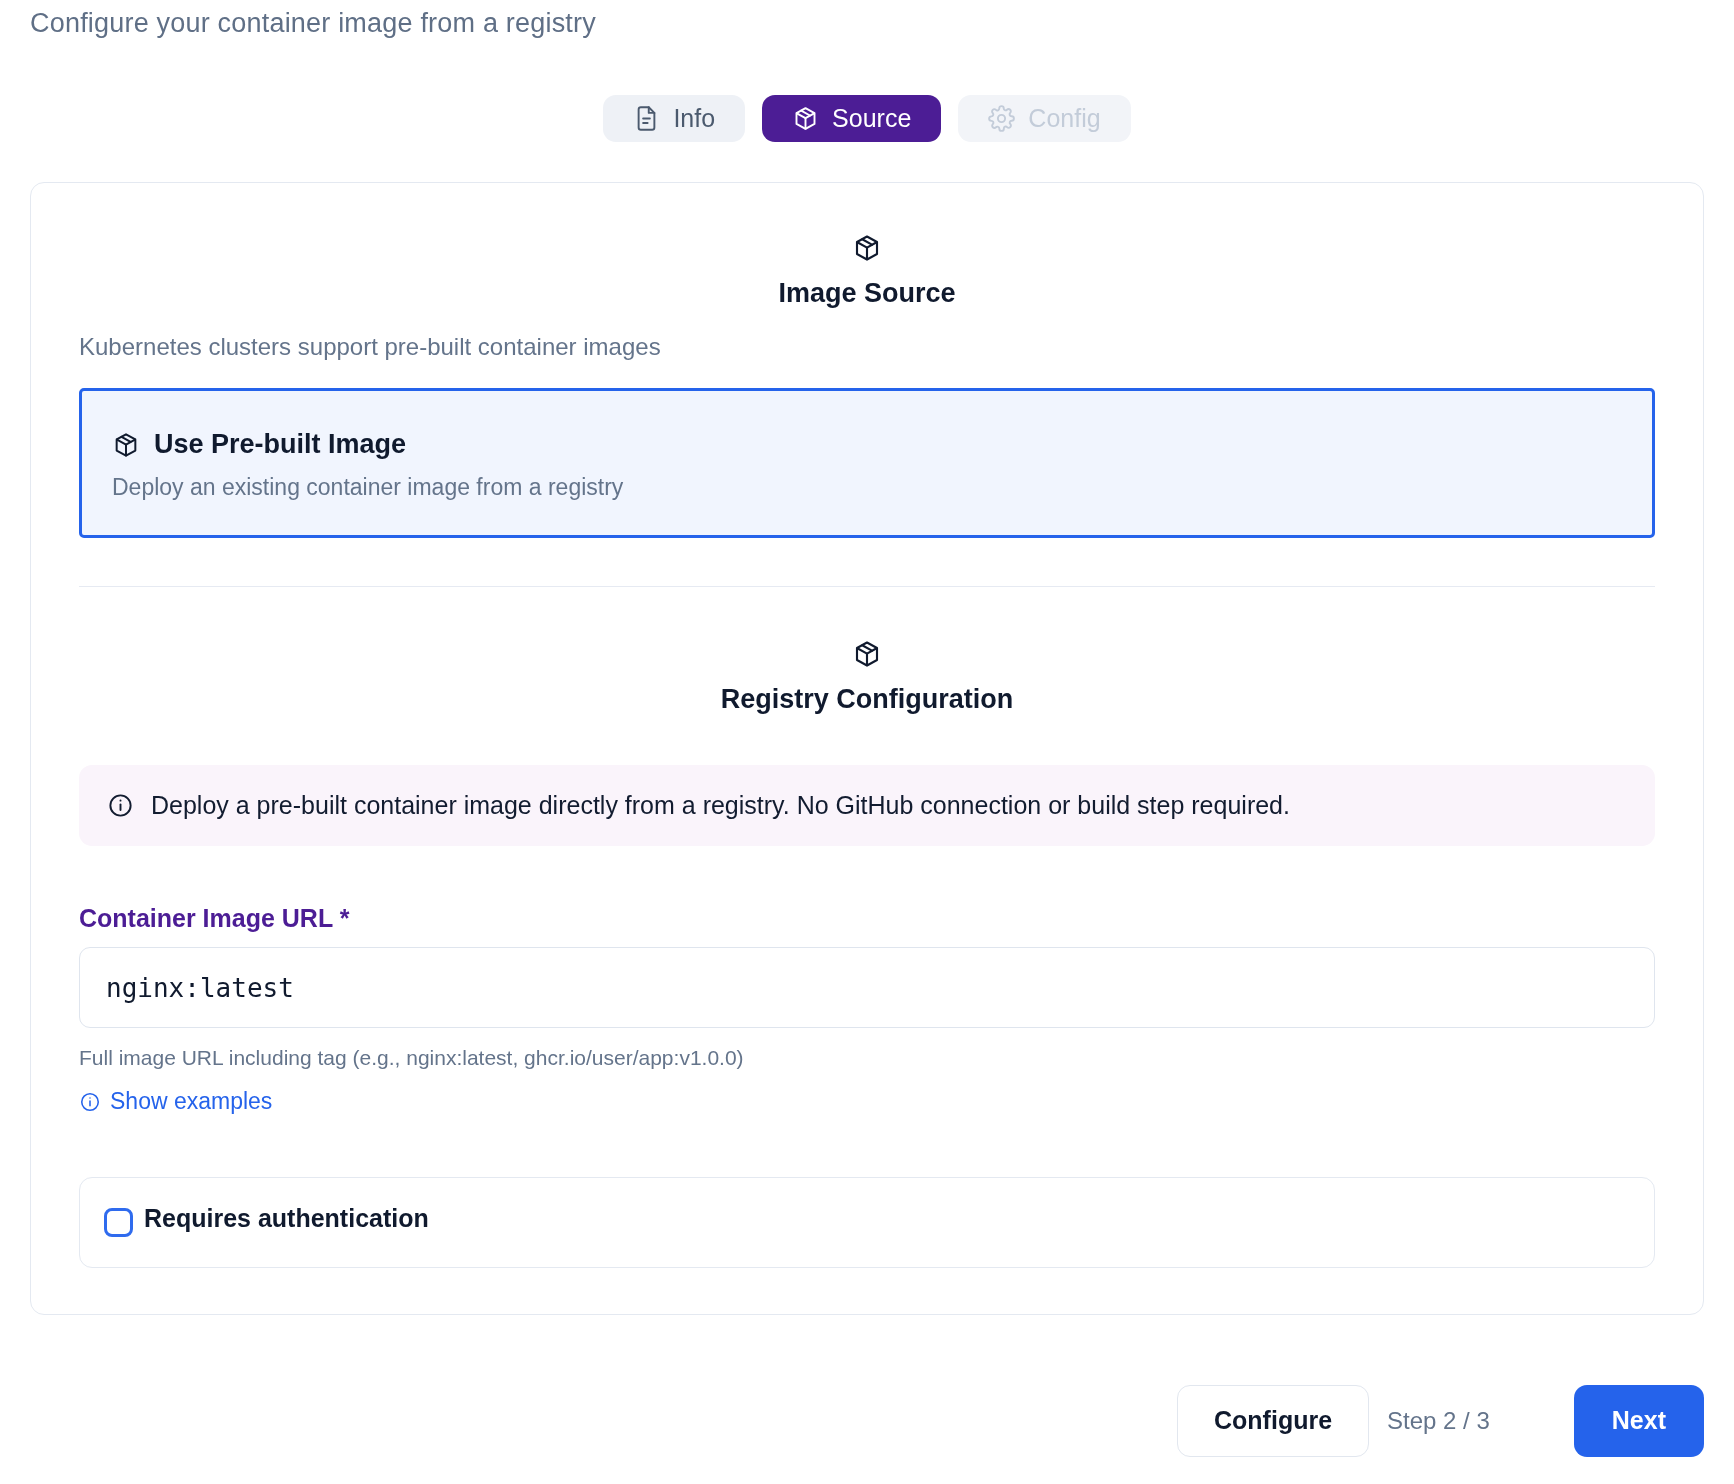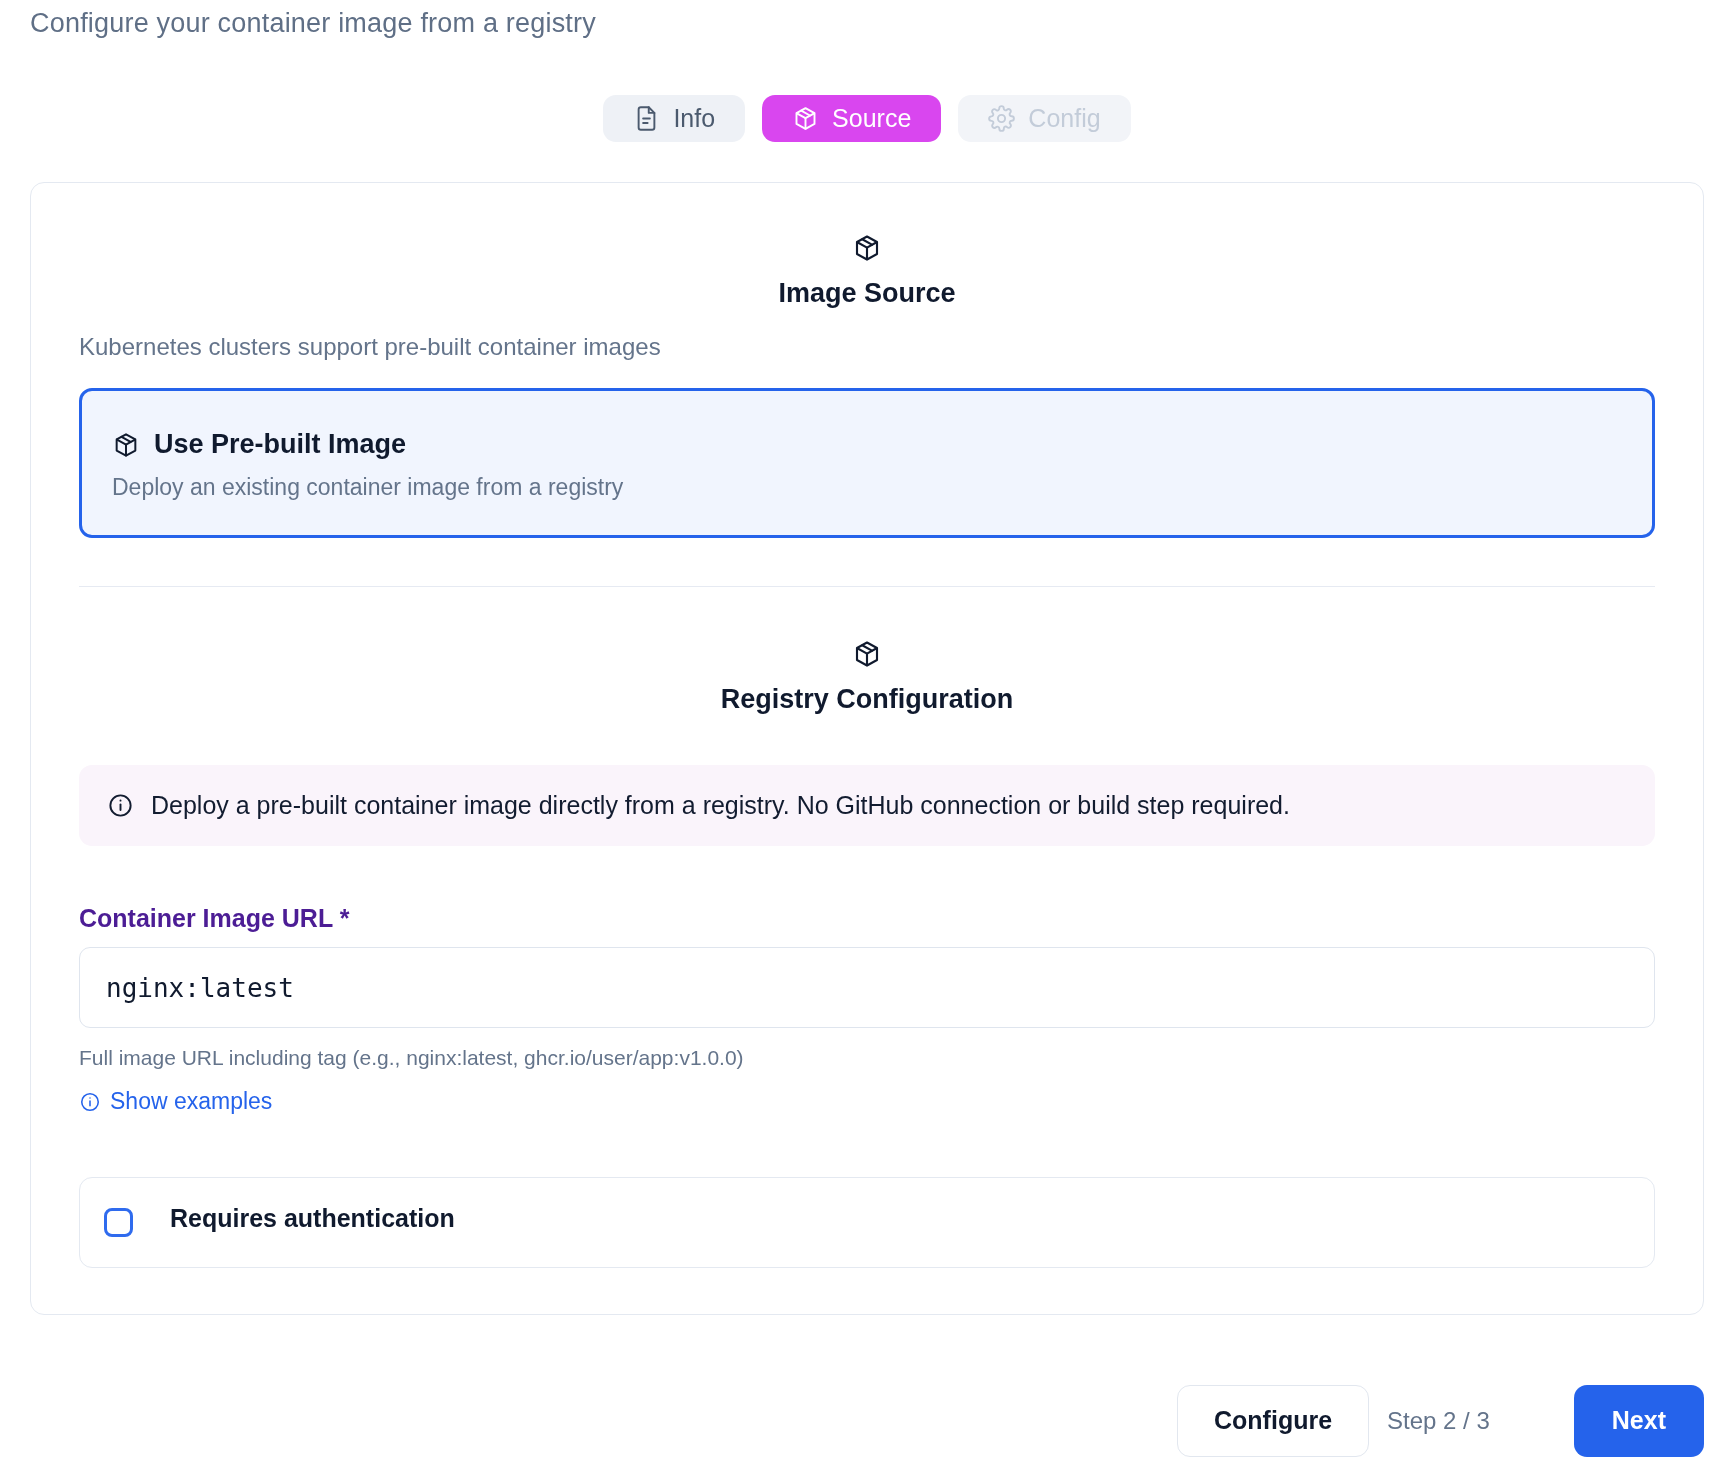--- a/index.html
+++ b/index.html
@@ -35,21 +35,21 @@
     border-radius: 13px;
     padding: 0 30px;
     height: 47px;
     font-family: inherit;
     font-size: 25px;
     font-weight: 500;
     cursor: pointer;
   }
   .tab svg { width: 27px; height: 27px; }
   .tab-default { background: #eef1f6; color: #4b5a6e; }
-  .tab-active  { background: #d946ef; color: #ffffff; }
+  .tab-active  { background: #4c1d95; color: #ffffff; }
   .tab-disabled{ background: #f2f4f8; color: #c3ccd9; cursor: default; }
 
   
   .main-card {
     margin-top: 40px;
     border: 1px solid #e4e9f1;
     border-radius: 14px;
     background: #ffffff;
     padding: 50px 48px 46px 48px;
   }
@@ -65,21 +65,21 @@
   .section-heading svg { width: 30px; height: 30px; flex: 0 0 auto; }
   .section-subtitle {
     margin-top: 24px;
     font-size: 24px;
     color: #64748b;
   }
 
   .option-card {
     margin-top: 27px;
     border: 3px solid #2563eb;
-    border-radius: 13px;
+    border-radius: 5px;
     background: #f1f5fe;
     padding: 38px 30px 34px 30px;
     cursor: pointer;
   }
   .option-title {
     display: flex;
     align-items: center;
     gap: 14px;
     font-size: 27px;
     font-weight: 700;
@@ -149,21 +149,21 @@
   }
   .examples-link svg { width: 22px; height: 22px; }
 
   .auth-card {
     margin-top: 60px;
     border: 1px solid #e4e9f1;
     border-radius: 13px;
     padding: 26px 28px 30px 24px;
     display: flex;
     align-items: flex-start;
-    gap: 37px;
+    gap: 11px;
   }
   .checkbox {
     appearance: none;
     -webkit-appearance: none;
     width: 29px;
     height: 29px;
     margin-top: 4px;
     border: 3px solid #2f6bee;
     border-radius: 8px;
     background: #ffffff;

